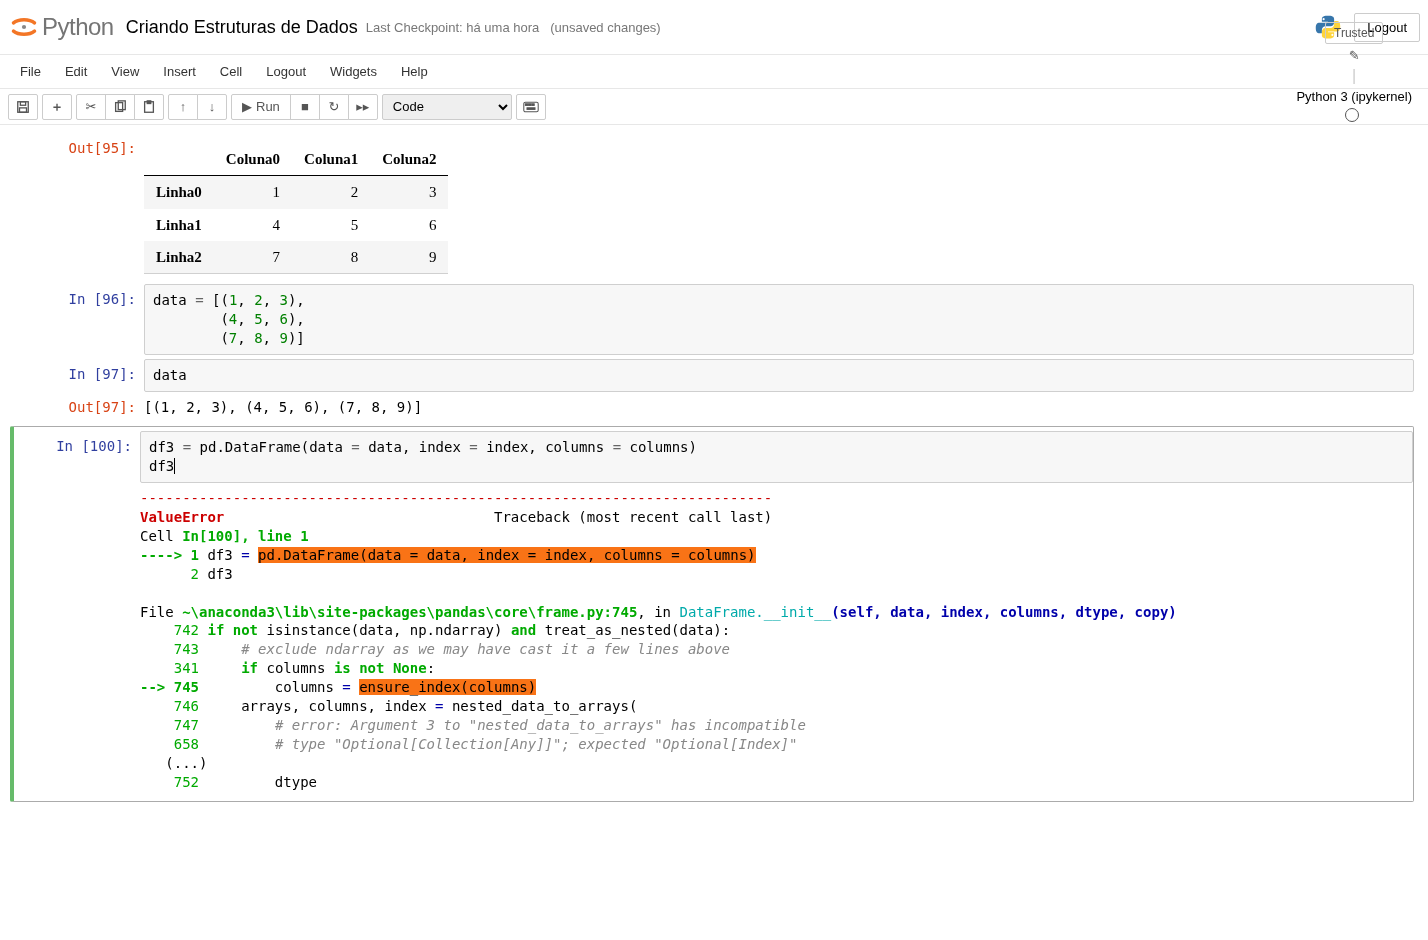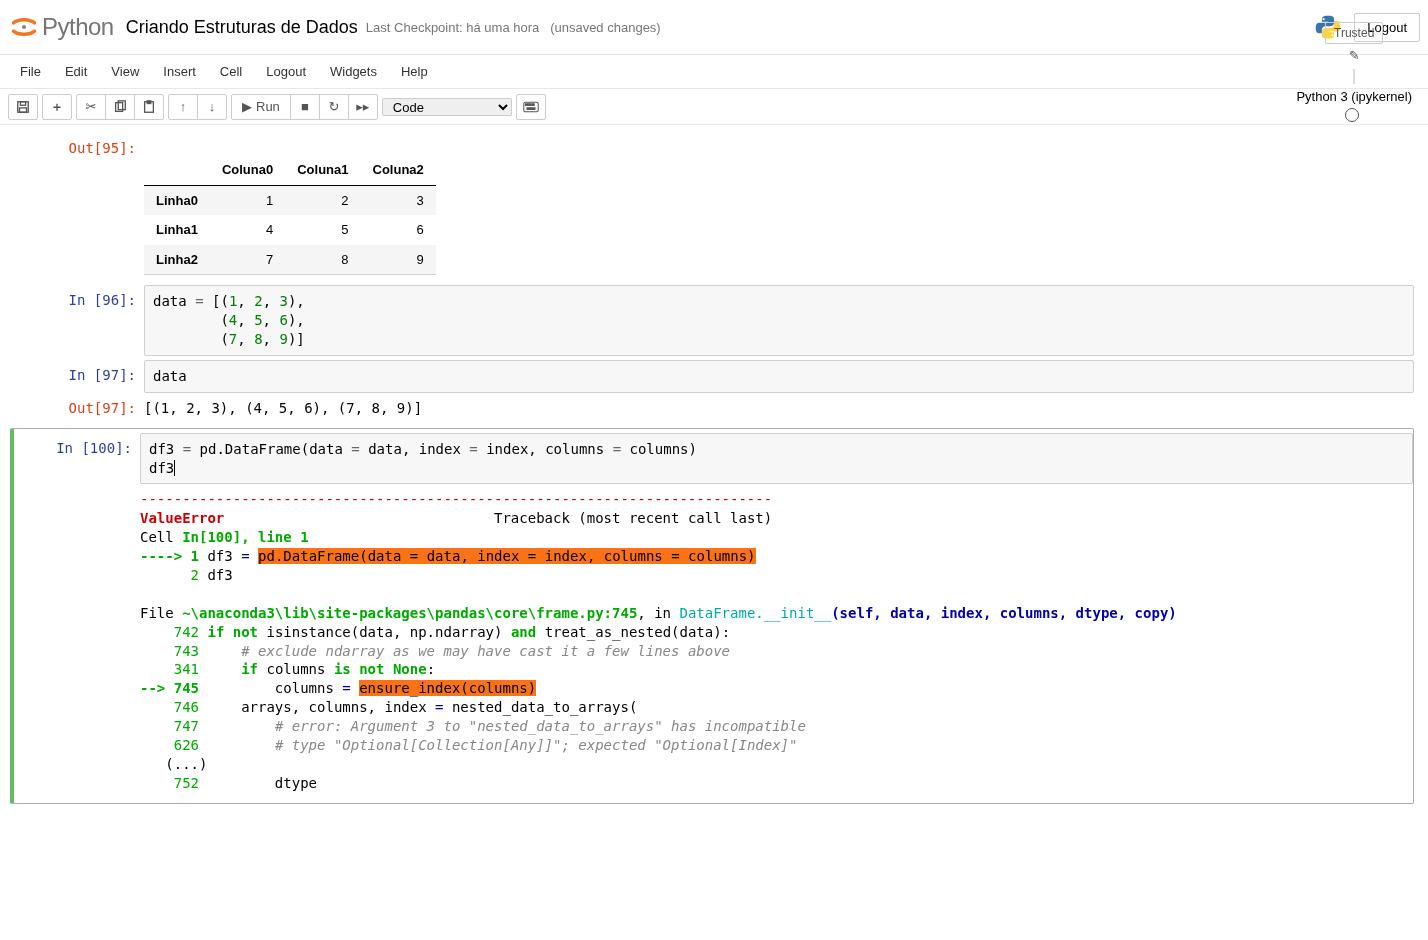--- a/index.html
+++ b/index.html
@@ -23,38 +23,38 @@
 .kernel-name { padding:0 8px; font-size:13px; }
 .kernel-circle { width:14px; height:14px; border:1.5px solid #555; border-radius:50%; margin-right:4px; }
 
 #toolbar { border-bottom:1px solid #e7e7e7; height:36px; display:flex; align-items:center; padding:2px 8px; gap:4px; }
 .tb-btn { border:1px solid #ccc; background:#fff; width:30px; height:26px; border-radius:2px; display:flex; align-items:center; justify-content:center; cursor:pointer; color:#555; font-size:13px; }
 .tb-btn.wide { width:auto; padding:0 10px; gap:4px; }
 .tb-group { display:flex; }
 .tb-group .tb-btn { border-radius:0; margin-left:-1px; }
 .tb-group .tb-btn:first-child { border-radius:2px 0 0 2px; margin-left:0; }
 .tb-group .tb-btn:last-child { border-radius:0 2px 2px 0; }
-.cell-type-sel { height:18px; border:1px solid #ccc; border-radius:2px; font-size:13px; padding:0 20px 0 6px; width:130px; }
+.cell-type-sel { height:26px; border:1px solid #ccc; border-radius:2px; font-size:13px; padding:0 20px 0 6px; width:130px; }
 
 #notebook { padding:4px 0 0 0; }
 .cell { margin:4px 14px; }
 .cell-row { display:flex; }
 .prompt { width:130px; min-width:130px; text-align:right; padding:6px 8px 6px 0; font-family:monospace; font-size:14px; line-height:1.3; }
 .in-prompt { color:#303F9F; }
 .out-prompt { color:#D84315; }
 .inner { flex:1; }
 .input-area { border:1px solid #cfcfcf; border-radius:2px; background:#f7f7f7; padding:6px 8px; font-family:monospace; font-size:14px; line-height:1.35; white-space:pre; }
 .output-area { padding:6px 0 6px 0; font-family:monospace; font-size:14px; line-height:1.35; white-space:pre-wrap; }
 
 .cell.running { border-left:4px solid #66BB6A; padding-left:4px; margin-left:10px; border-top:1px solid #ababab; border-right:1px solid #ababab; border-bottom:1px solid #ababab; padding-top:4px; padding-bottom:4px; border-radius:2px; }
 .cell.running .prompt { width:122px; min-width:122px; }
 .c-o { color:#666; }
 .c-m { color:#008000; }
 
-.df-table { border-collapse:collapse; font-family:Liberation Sans, sans-serif; font-size:13px; margin-top:16px; }
+.df-table { border-collapse:collapse; font-family:Liberation Serif, serif; font-size:15px; margin-top:4px; }
 .df-table th, .df-table td { padding:6px 12px; text-align:right; }
 .df-table thead th { border-bottom:1px solid #000; font-weight:bold; }
 .df-table tbody th { text-align:left; font-weight:bold; }
 .df-table tbody tr:nth-child(odd) { background:#f5f5f5; }
 .df-table tbody { border-bottom:1px solid rgba(0,0,0,0.15); }
 
 .tb { font-family:monospace; font-size:14px; line-height:1.35; }
 .ansi-red-b { color:#c00; font-weight:bold; }
 .ansi-red-dash { color:#c00; }
 .ansi-cyan { color:#0aa; }
@@ -213,20 +213,20 @@
 <span class="ansi-green-b">----&gt; 1</span> df3 <span class="ansi-blue">=</span> <span class="ansi-yellow-bg">pd</span><span class="ansi-yellow-bg">.</span><span class="ansi-yellow-bg">DataFrame</span><span class="ansi-yellow-bg">(</span><span class="ansi-yellow-bg">data</span><span class="ansi-yellow-bg"> </span><span class="ansi-yellow-bg">=</span><span class="ansi-yellow-bg"> </span><span class="ansi-yellow-bg">data</span><span class="ansi-yellow-bg">,</span><span class="ansi-yellow-bg"> </span><span class="ansi-yellow-bg">index</span><span class="ansi-yellow-bg"> </span><span class="ansi-yellow-bg">=</span><span class="ansi-yellow-bg"> </span><span class="ansi-yellow-bg">index</span><span class="ansi-yellow-bg">,</span><span class="ansi-yellow-bg"> </span><span class="ansi-yellow-bg">columns</span><span class="ansi-yellow-bg"> </span><span class="ansi-yellow-bg">=</span><span class="ansi-yellow-bg"> </span><span class="ansi-yellow-bg">columns</span><span class="ansi-yellow-bg">)</span>
       <span class="ansi-green">2</span> df3
 
 File <span class="ansi-green-b">~\anaconda3\lib\site-packages\pandas\core\frame.py:745</span>, in <span class="ansi-cyan">DataFrame.__init__</span><span class="ansi-blue-b">(self, data, index, columns, dtype, copy)</span>
     <span class="ansi-green">742</span> <span class="ansi-green-b">if</span> <span class="ansi-green-b">not</span> isinstance(data, np.ndarray) <span class="ansi-green-b">and</span> treat_as_nested(data):
     <span class="ansi-green">743</span>     <span class="ansi-grey-i"># exclude ndarray as we may have cast it a few lines above</span>
     <span class="ansi-green">341</span>     <span class="ansi-green-b">if</span> columns <span class="ansi-green-b">is</span> <span class="ansi-green-b">not</span> <span class="ansi-green-b">None</span>:
 <span class="ansi-green-b">--&gt; 745</span>         columns <span class="ansi-blue">=</span> <span class="ansi-yellow-bg">ensure_index</span><span class="ansi-yellow-bg">(</span><span class="ansi-yellow-bg">columns</span><span class="ansi-yellow-bg">)</span>
     <span class="ansi-green">746</span>     arrays, columns, index <span class="ansi-blue">=</span> nested_data_to_arrays(
     <span class="ansi-green">747</span>         <span class="ansi-grey-i"># error: Argument 3 to "nested_data_to_arrays" has incompatible</span>
-    <span class="ansi-green">626</span>         <span class="ansi-grey-i"># type "Optional[Collection[Any]]"; expected "Optional[Index]"</span>
+    <span class="ansi-green">658</span>         <span class="ansi-grey-i"># type "Optional[Collection[Any]]"; expected "Optional[Index]"</span>
    (...)
     <span class="ansi-green">752</span>         dtype</div>
         </div>
     </div>
   </div>
 
 </div>
 
 </body></html>

